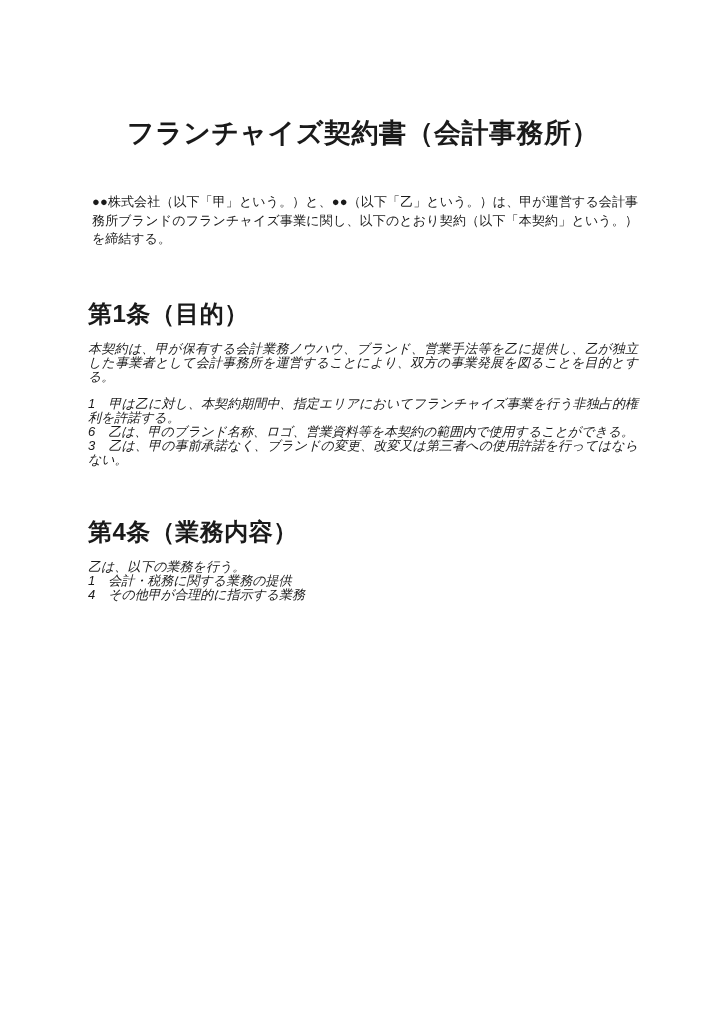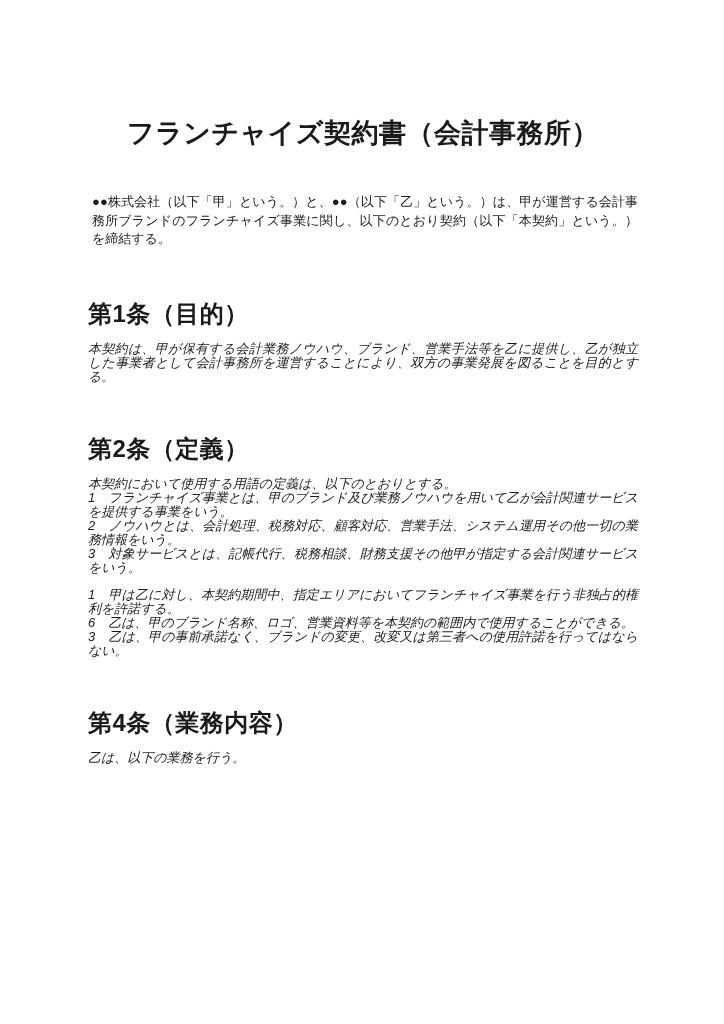--- a/index.html
+++ b/index.html
@@ -63,32 +63,27 @@
 
   <h1 class="doc-title">フランチャイズ契約書（会計事務所）</h1>
 
   <p class="intro">●●株式会社（以下「甲」という。）と、●●（以下「乙」という。）は、甲が運営する会計事務所ブランドのフランチャイズ事業に関し、以下のとおり契約（以下「本契約」という。）を締結する。</p>
 
   <section class="article">
     <h2>第1条（目的）</h2>
     <p class="first">本契約は、甲が保有する会計業務ノウハウ、ブランド、営業手法等を乙に提供し、乙が独立した事業者として会計事務所を運営することにより、双方の事業発展を図ることを目的とする。</p>
   </section>
 
-  <section class="article">
-    <h2>第2条（定義）</h2>
-    <p class="first">本契約において使用する用語の定義は、以下のとおりとする。</p>
-    <p>1　フランチャイズ事業とは、甲のブランド及び業務ノウハウを用いて乙が会計関連サービスを提供する事業をいう。</p>
-    <p>2　ノウハウとは、会計処理、税務対応、顧客対応、営業手法、システム運用その他一切の業務情報をいう。</p>
-    <p>3　対象サービスとは、記帳代行、税務相談、財務支援その他甲が指定する会計関連サービスをいう。</p>
-  </section>
 
   <section class="article">
     <p class="first">1　甲は乙に対し、本契約期間中、指定エリアにおいてフランチャイズ事業を行う非独占的権利を許諾する。</p>
     <p>6　乙は、甲のブランド名称、ロゴ、営業資料等を本契約の範囲内で使用することができる。</p>
     <p>3　乙は、甲の事前承諾なく、ブランドの変更、改変又は第三者への使用許諾を行ってはならない。</p>
   </section>
 
   <section class="article">
     <h2>第4条（業務内容）</h2>
     <p class="first">乙は、以下の業務を行う。</p>
+    <p>1　会計・税務に関する業務の提供</p>
+    <p>4　その他甲が合理的に指示する業務</p>
   </section>
 
 </div>
 
 </body></html>

